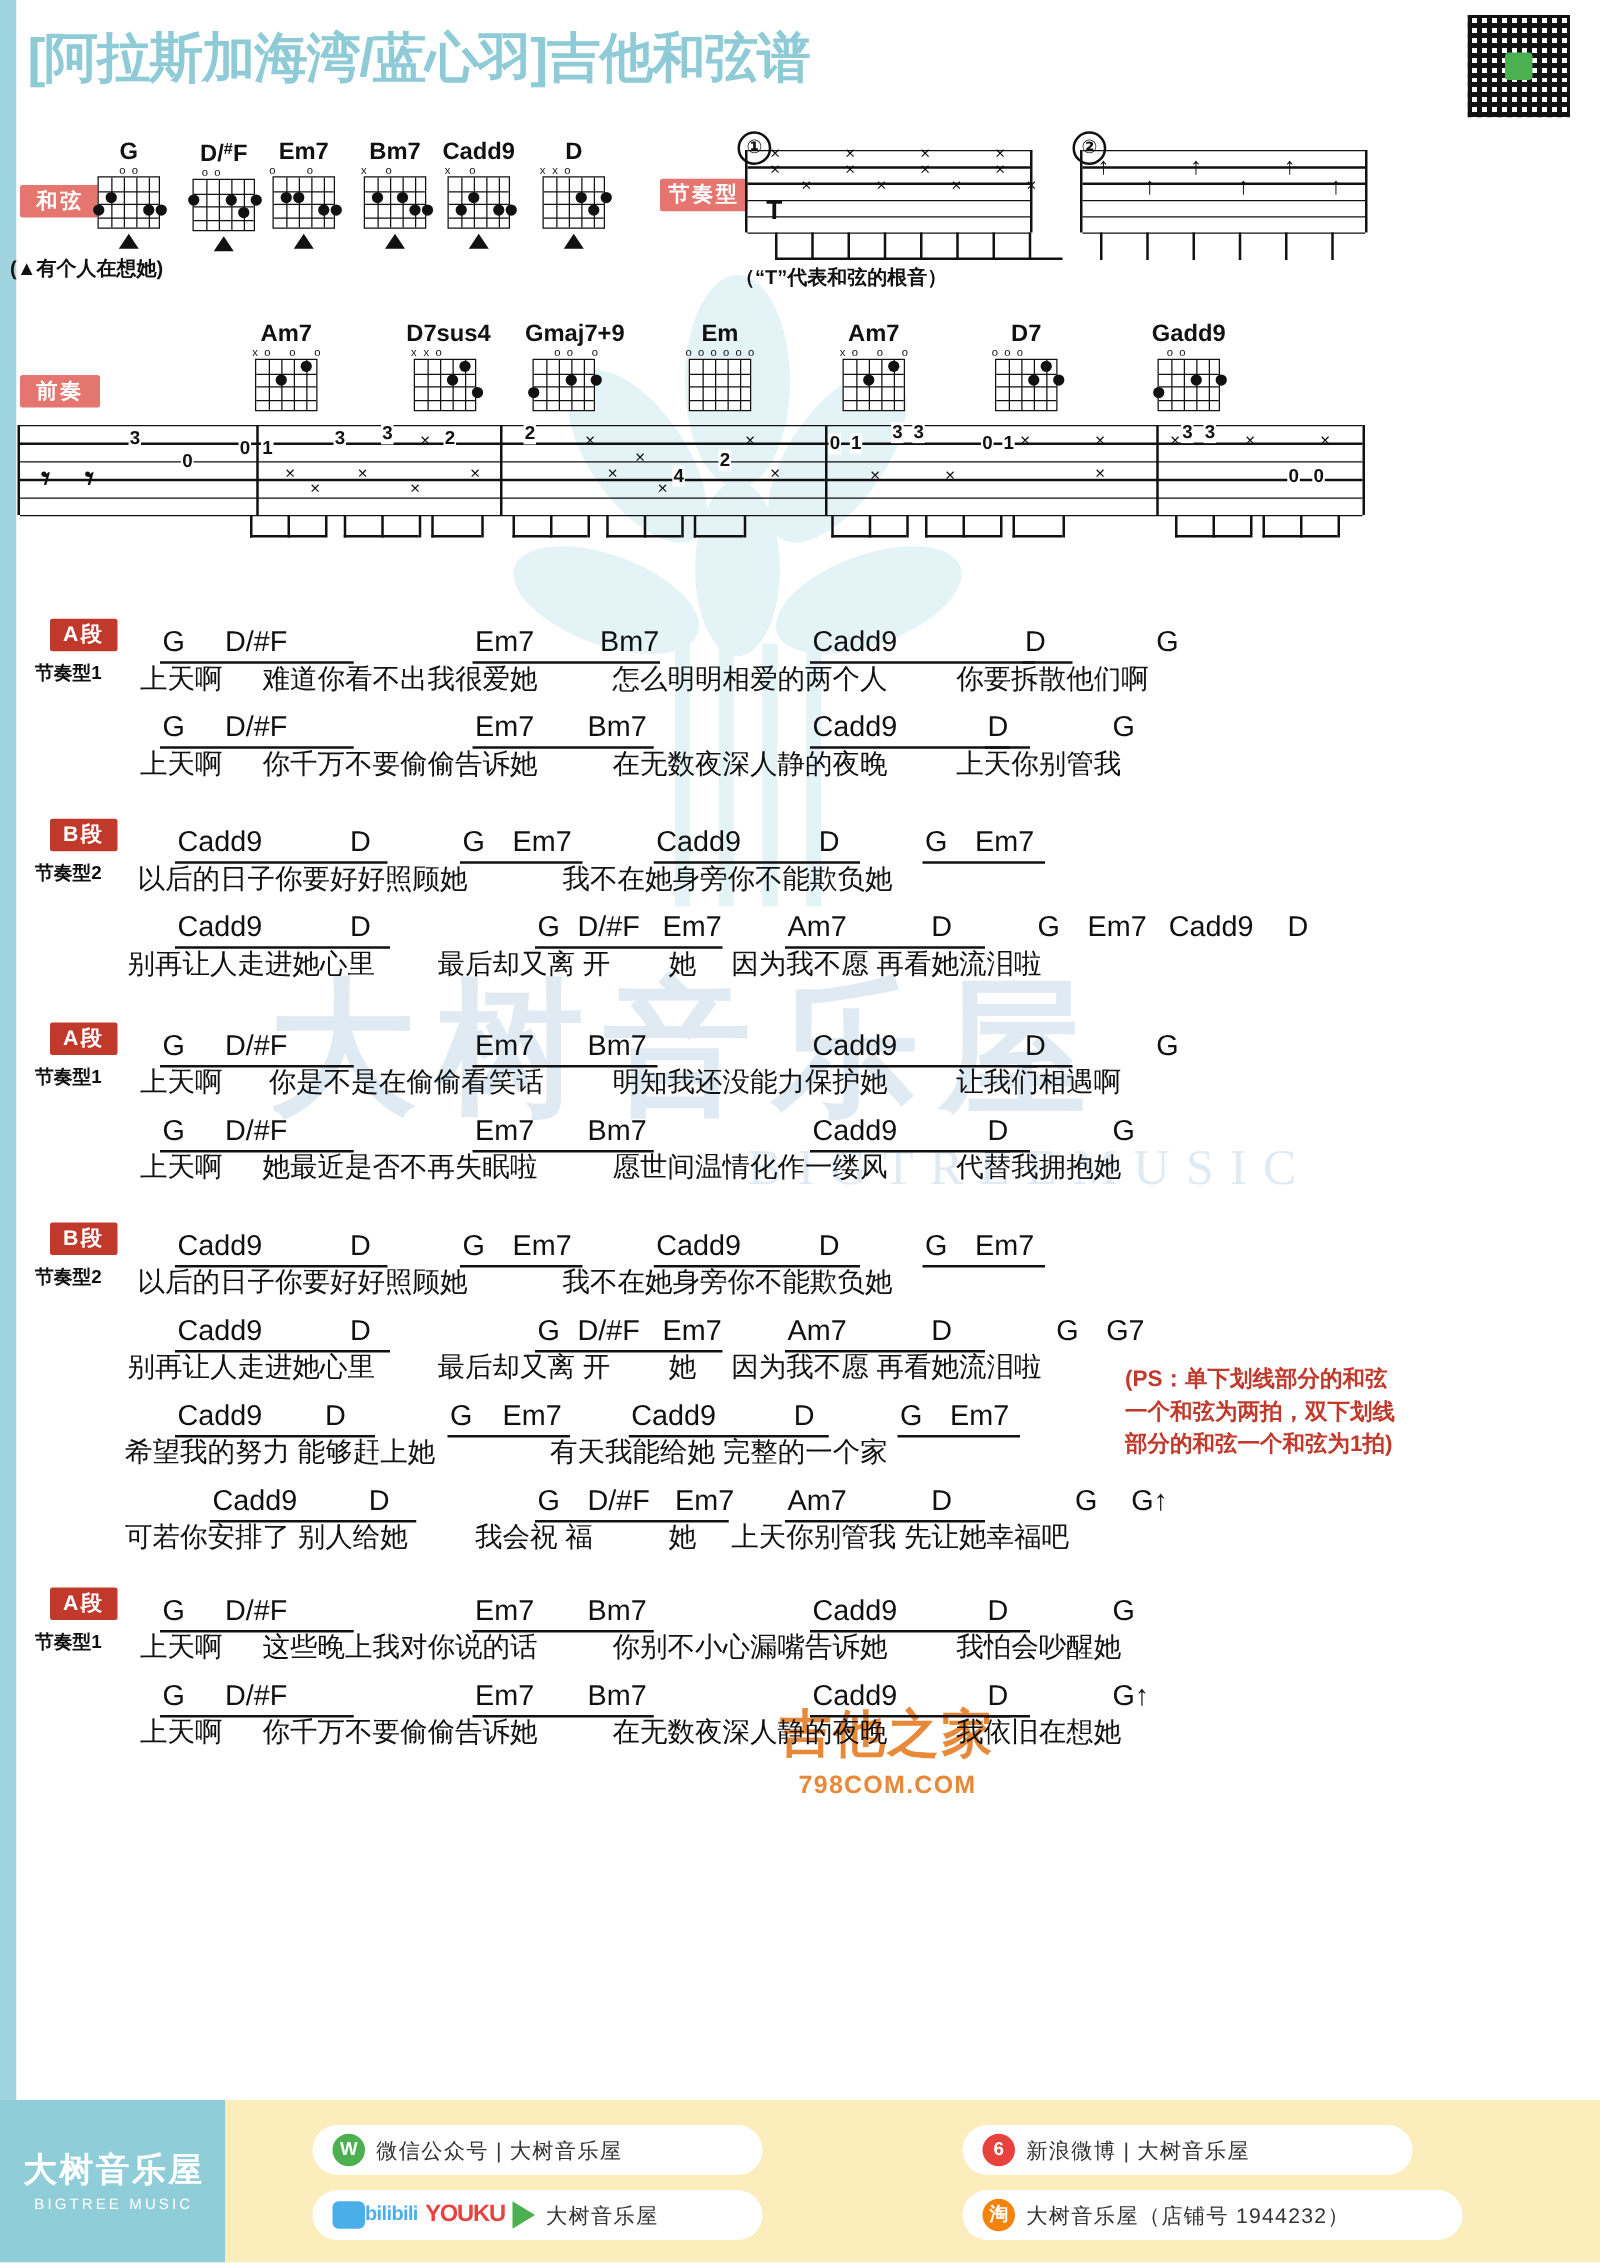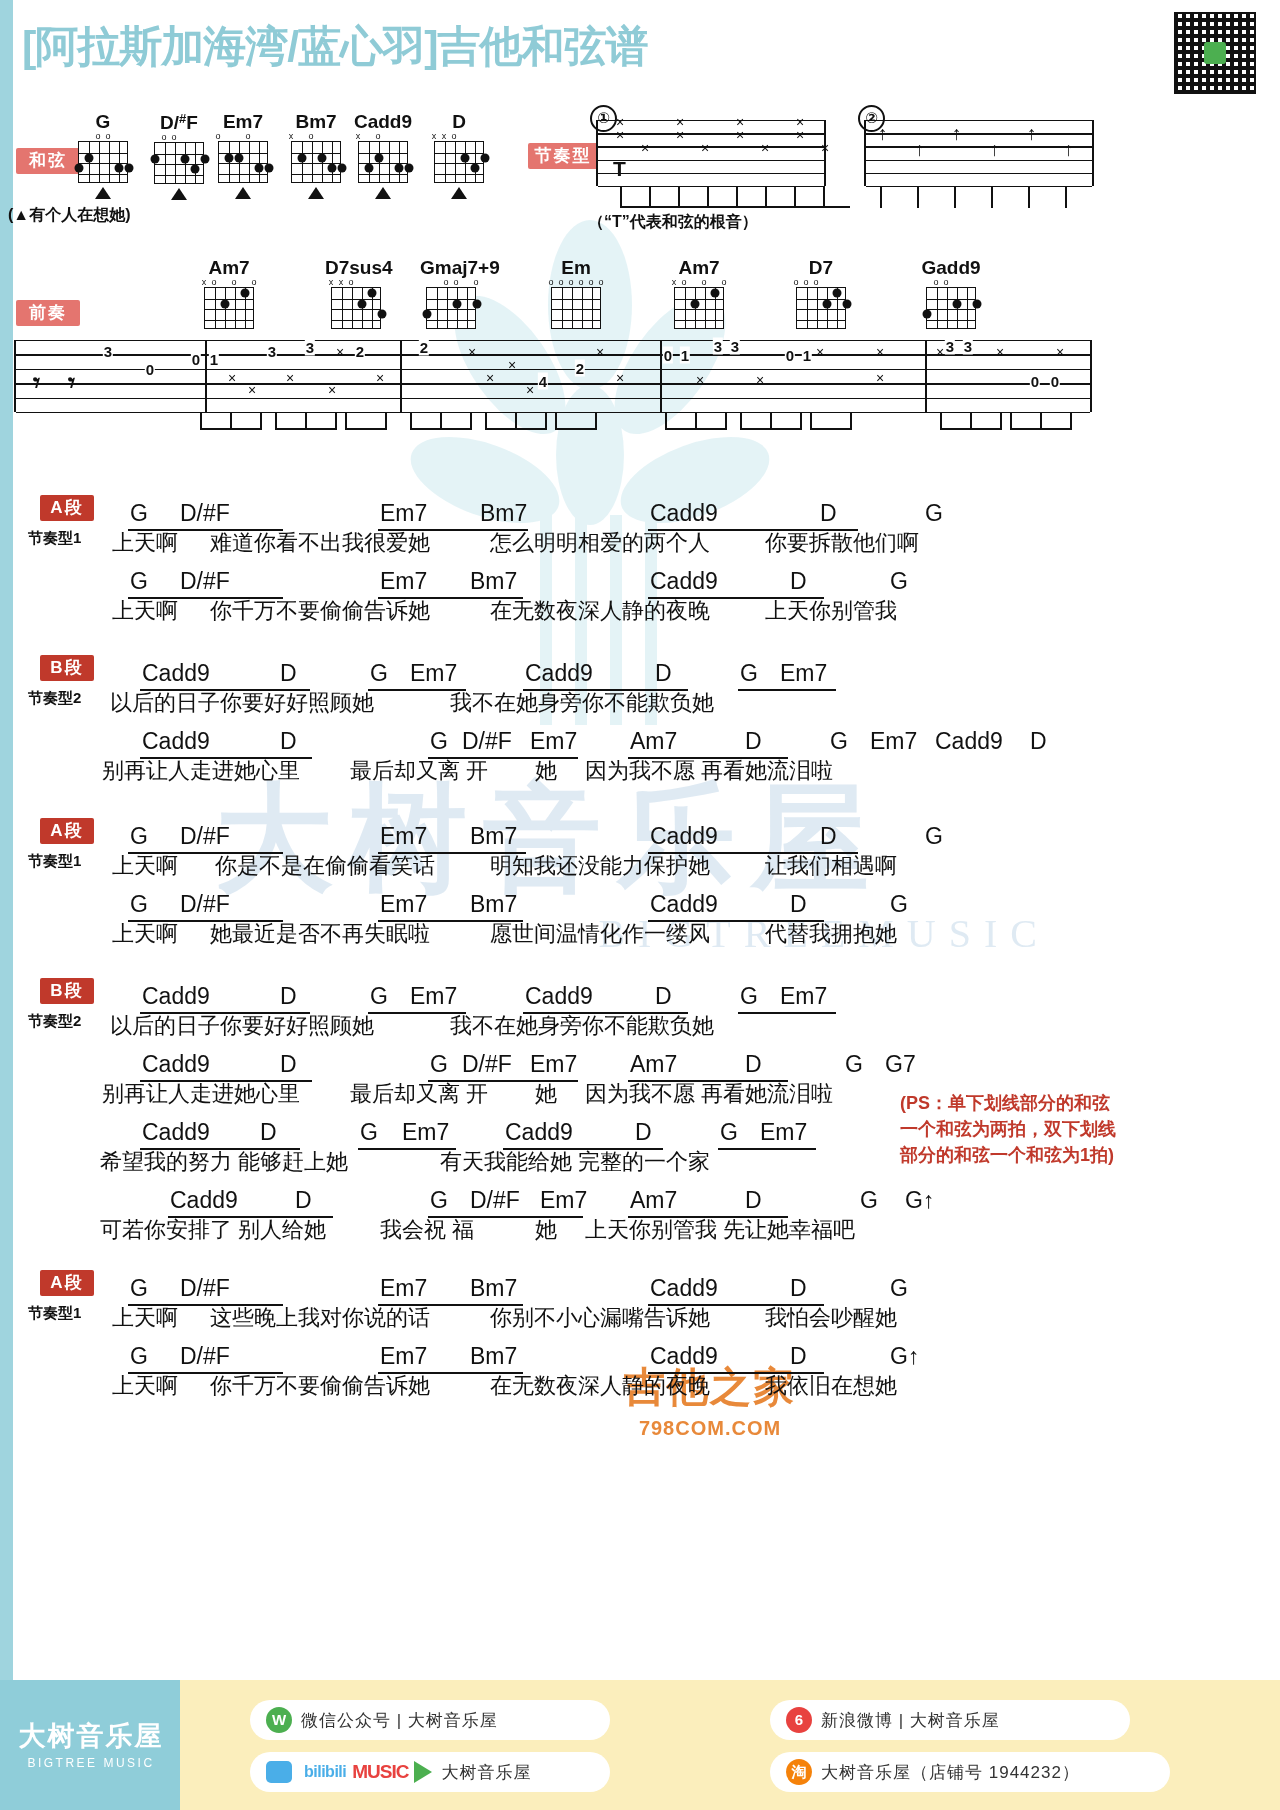--- a/index.html
+++ b/index.html
@@ -124,21 +124,21 @@
   .pill .lbl{font-size:17px;color:#333;margin-left:9px;white-space:nowrap;letter-spacing:1px;}
   .cicon{width:26px;height:26px;border-radius:50%;display:inline-block;flex:0 0 auto;
     position:relative;}
   .ic-wechat{background:#4caf50;}
   .ic-weibo{background:#e8423f;}
   .ic-taobao{background:#f5820a;}
   .ic-bili{width:26px;height:22px;background:#4aaee8;border-radius:5px;}
   .ic-play{width:0;height:0;border-left:18px solid #4caf50;border-top:11px solid transparent;
     border-bottom:11px solid transparent;}
   .youku{font-size:19px;font-weight:bold;color:#e8423f;letter-spacing:-1px;margin:0 6px;}
-  .bilitxt{font-size:16px;font-weight:bold;color:#4aaee8;margin-left:12px;letter-spacing:-.5px;}
+  .bilitxt{font-size:16px;font-weight:bold;color:#4aaee8;margin-left:0;letter-spacing:-.5px;}
   .cicon .glyph{position:absolute;inset:0;color:#fff;font-size:15px;text-align:center;
     line-height:26px;font-weight:bold;}
 </style>
 </head>
 <body>
 
 <div class="page">
 
   <div class="left-rail"></div>
 
@@ -874,21 +874,21 @@
     <div class="pill" style="left:770px;top:20px;width:360px;">
       <span class="cicon ic-weibo">
           <span class="glyph">6</span>
         </span>
       <span class="lbl">新浪微博 | 大树音乐屋</span>
     </div>
 
     <div class="pill" style="left:250px;top:72px;width:360px;">
       <span class="ic-bili"></span>
       <span class="bilitxt">bilibili</span>
-      <span class="youku">MUSIC</span>
+      <span class="youku">YOUKU</span>
       <span class="ic-play"></span>
       <span class="lbl">大树音乐屋</span>
     </div>
 
     <div class="pill" style="left:770px;top:72px;width:400px;">
       <span class="cicon ic-taobao">
           <span class="glyph">淘</span>
         </span>
       <span class="lbl">大树音乐屋（店铺号 1944232）</span>
     </div>

